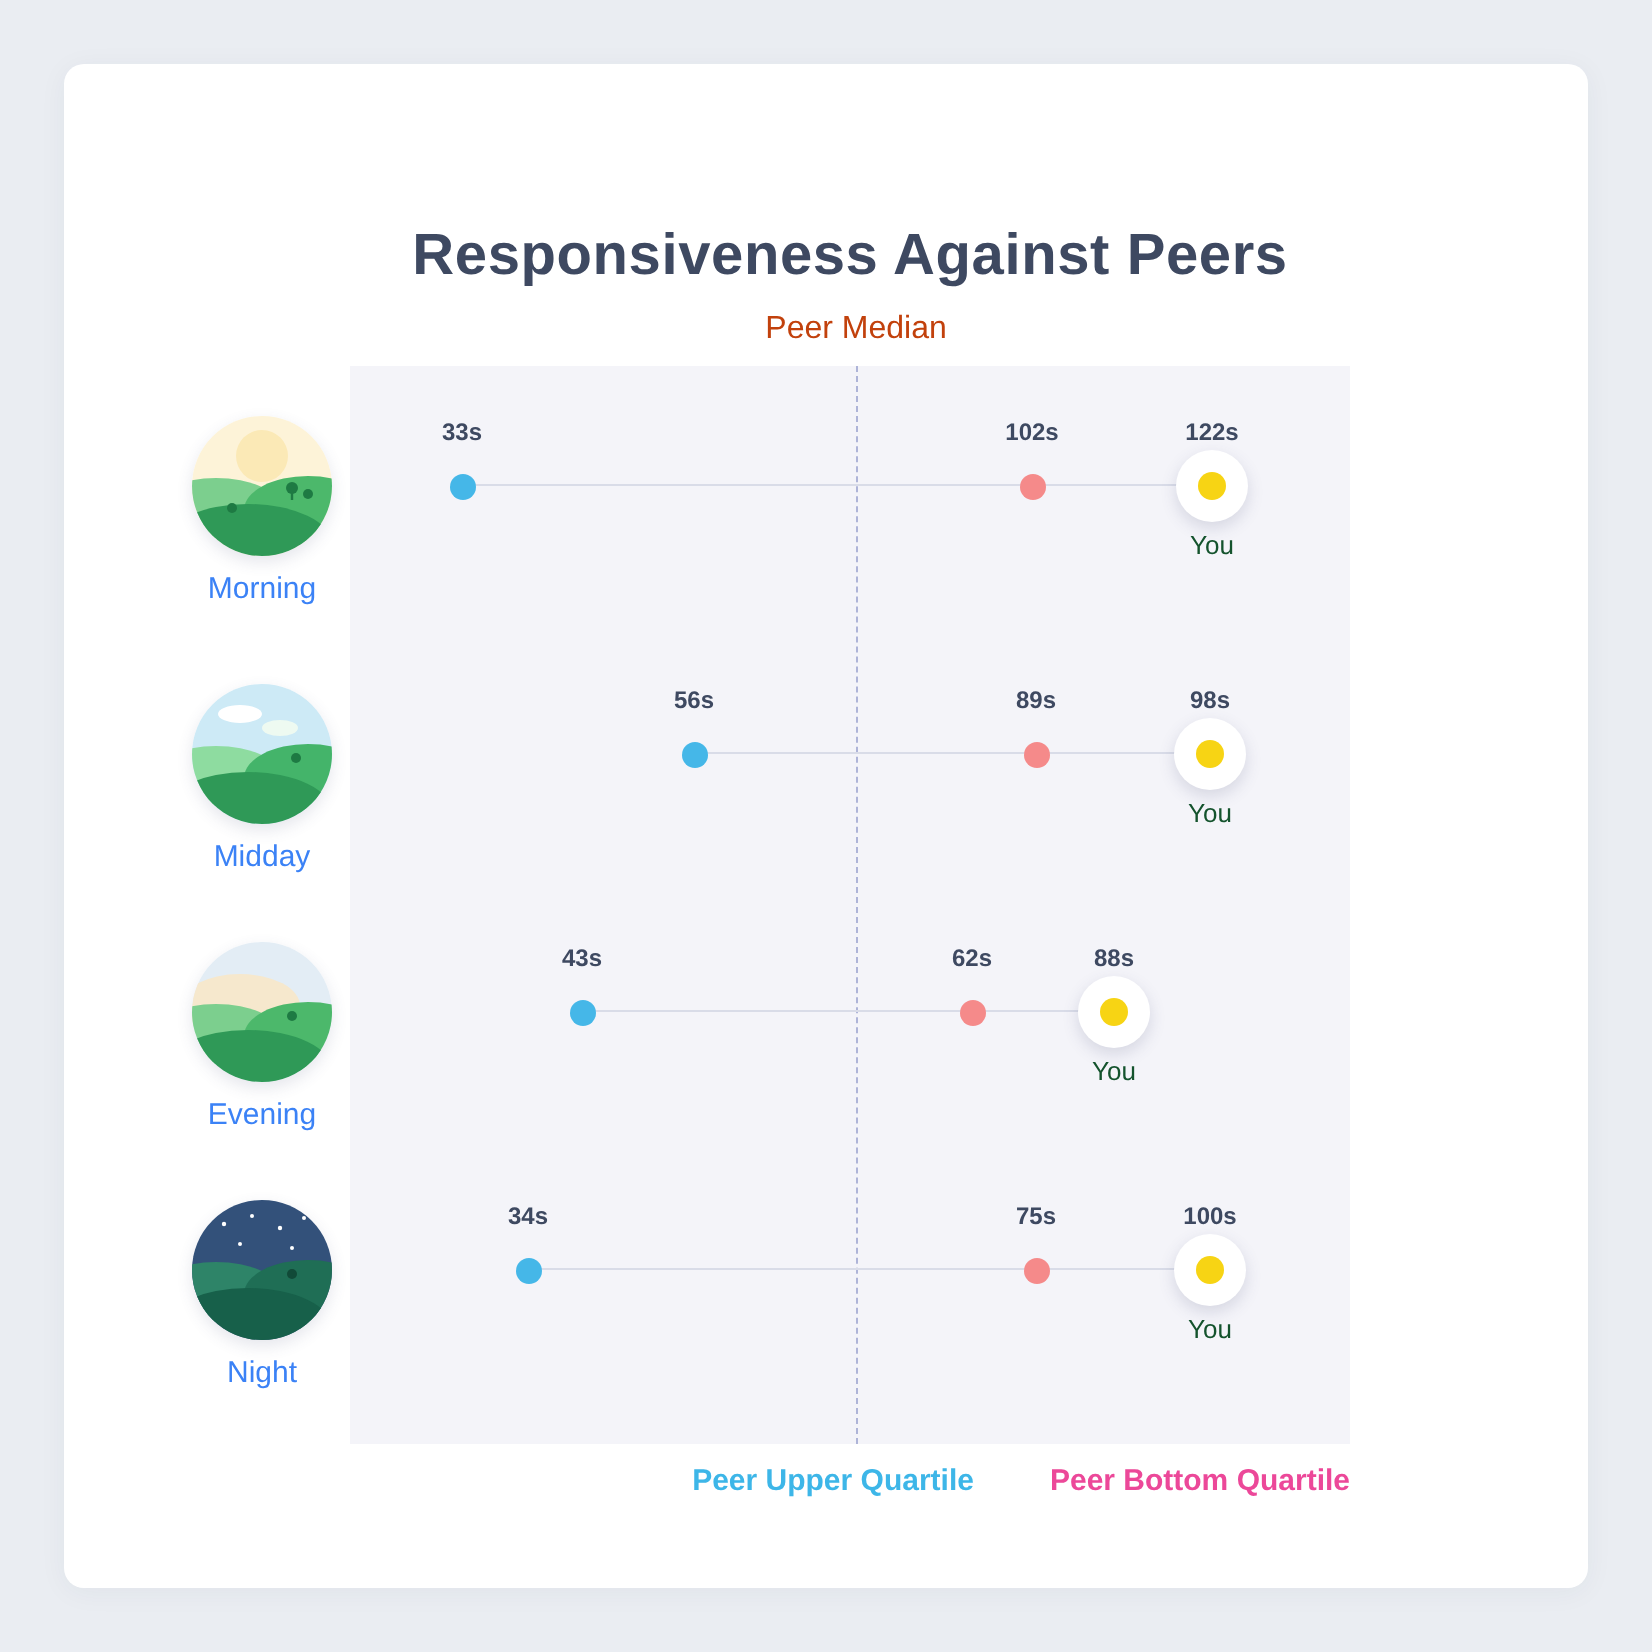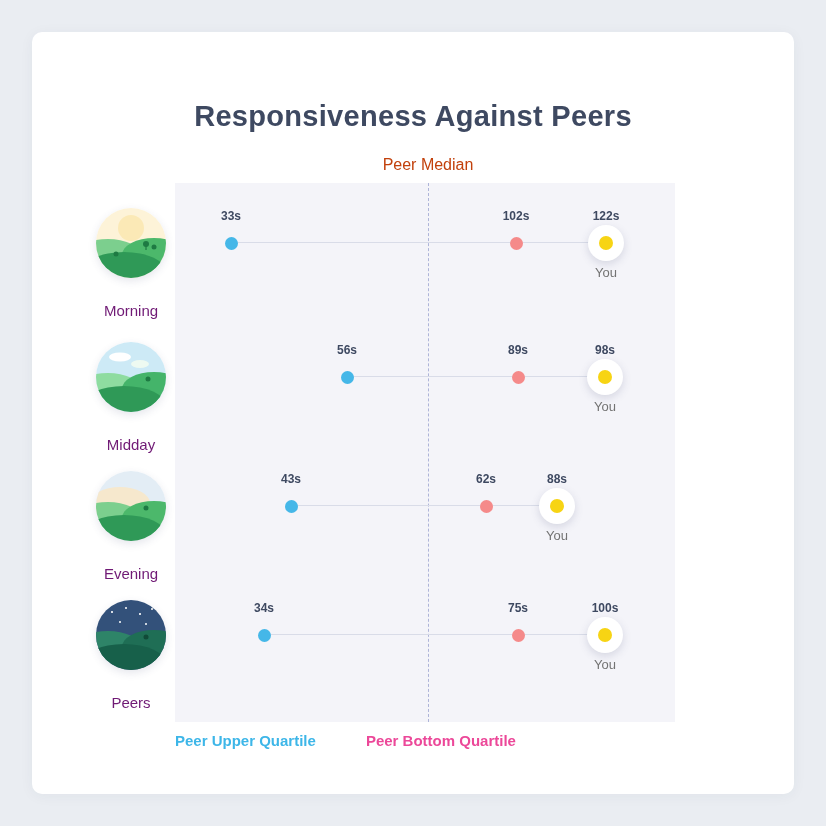--- a/index.html
+++ b/index.html
@@ -15,21 +15,21 @@
     width:762px; height:762px;
     background:#ffffff;
     border-radius:10px;
     box-shadow:0 2px 14px rgba(40,50,80,.05);
   }
   .title {
     position:absolute; left:0; top:68px; width:100%;
     text-align:center;
     font-size:29px; font-weight:bold;
     color:#3e4961; letter-spacing:.3px;
-    margin:0;
+    margin:12px;
   }
   .median-label {
     position:absolute; top:124px; left:396px;
     transform:translateX(-50%);
     font-size:16px; color:#c2410c; font-weight:normal;
     white-space:nowrap;
   }
   .chart-area {
     position:absolute; left:143px; top:151px;
     width:500px; height:539px;
@@ -65,39 +65,39 @@
     box-shadow:0 3px 8px rgba(70,80,120,.18);
   }
   .you-dot {
     position:absolute; left:11px; top:11px;
     width:14px; height:14px; border-radius:50%;
     background:#f7d414;
   }
   .you-text {
     position:absolute; left:0; top:22px;
     transform:translateX(-50%);
-    font-size:13px; color:#737373; white-space:nowrap;
+    font-size:13px; color:#14532d; white-space:nowrap;
   }
   .side-row {
     position:absolute; left:61px; width:76px;
     text-align:center;
   }
   .side-0 { top:176px; } .side-1 { top:310px; } .side-2 { top:439px; } .side-3 { top:568px; }
   .icon-circle {
     width:70px; height:70px; border-radius:50%;
     margin:0 auto; overflow:hidden;
     box-shadow:0 3px 8px rgba(70,80,120,.14);
   }
   .cat-label {
-    display:block; margin-top:24px;
-    font-size:15px; color:#701a75; font-weight:normal;
+    display:block; margin-top:8px;
+    font-size:15px; color:#3b82f6; font-weight:normal;
   }
   .legend {
     position:absolute; left:143px; top:700px; width:500px;
-    display:flex; justify-content:flex-start; gap:50px;
+    display:flex; justify-content:flex-end; gap:38px;
   }
   .legend-item { font-size:15px; font-weight:bold; white-space:nowrap; }
   .legend-upper { color:#3db6e8; }
   .legend-bottom { color:#ec4899; }
 </style>
 </head>
 <body>
 
 <div class="card">
 
@@ -160,21 +160,21 @@
         <circle cx="44" cy="14" r="1.1" fill="#ffffff"></circle>
         <circle cx="56" cy="9" r="1" fill="#ffffff"></circle>
         <circle cx="24" cy="22" r="1" fill="#ffffff"></circle>
         <circle cx="50" cy="24" r="1" fill="#ffffff"></circle>
         <ellipse cx="12" cy="46" rx="32" ry="15" fill="#2e8468"></ellipse>
         <ellipse cx="58" cy="47" rx="32" ry="17" fill="#1f6e55"></ellipse>
         <circle cx="50" cy="37" r="2.5" fill="#114a38"></circle>
         <ellipse cx="28" cy="64" rx="42" ry="20" fill="#17604a"></ellipse>
       </svg>
     </div>
-    <span class="cat-label">Peers</span>
+    <span class="cat-label">Night</span>
   </div>
 
   <div class="chart-area">
     <div class="median-line" style="left: 50.6%;"></div>
 
     <div class="data-row row-0">
       <div class="track" style="left: 11.2%; width: 75%;"></div>
       <div class="g g-upper" style="left: 11.2%;">
         <span class="val">33s</span>
         <span class="dot dot-blue"></span>

